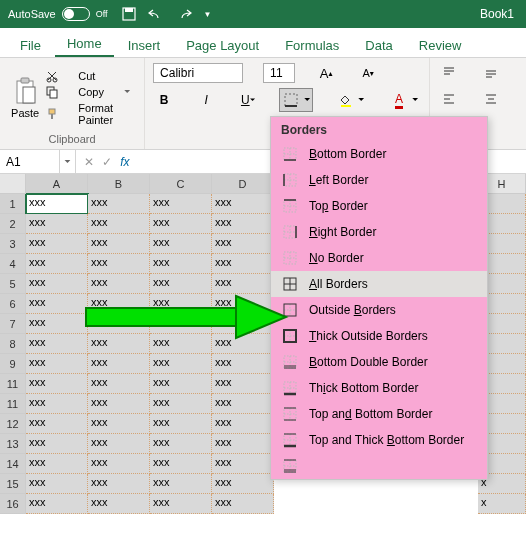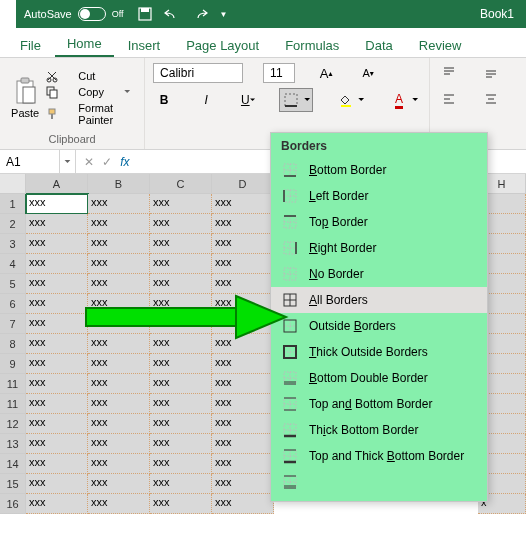--- a/index.html
+++ b/index.html
@@ -1,18 +1,18 @@
 <!DOCTYPE html>
 <html><head>
 <meta charset="utf-8">
 <style>
 * { margin: 0; padding: 0; box-sizing: border-box; font-family: "Segoe UI", sans-serif; }
 body { width: 526px; height: 541px; background: #fff; overflow: hidden; font-size: 12px; position: relative; }
 
-.titlebar { background: #217346; height: 28px; display: flex; align-items: center; padding: 0 8px; color: #fff; margin-left: 16px; }
+.titlebar { background: #217346; height: 28px; display: flex; align-items: center; padding: 0 8px; color: #fff; }
 .autosave { display: flex; align-items: center; gap: 6px; font-size: 11px; }
 .toggle { width: 28px; height: 14px; border: 1px solid #fff; border-radius: 7px; display: flex; align-items: center; padding: 1px; }
 .toggle-knob { width: 10px; height: 10px; background: #fff; border-radius: 50%; }
 .qat { display: flex; gap: 12px; margin-left: 14px; align-items: center; }
 .qat svg { display: block; }
 .book-title { margin-left: auto; font-size: 12px; padding-right: 4px; }
 
 .tabs { background: #fff; height: 30px; display: flex; align-items: flex-end; border-bottom: 1px solid #d4d4d4; padding-left: 8px; gap: 2px; }
 .tab { padding: 6px 12px 4px; font-size: 13px; color: #217346; cursor: pointer; }
 .tab.active { border-bottom: 2px solid #217346; font-weight: 400; }
@@ -49,21 +49,21 @@
 .col-headers { display: flex; margin-left: 26px; }
 .col-h { width: 62px; height: 20px; background: #e6e6e6; border-right: 1px solid #ccc; border-bottom: 1px solid #ccc; display: flex; align-items: center; justify-content: center; font-size: 11px; color: #333; }
 .col-h.sel { background: #d2d2d2; }
 .rows { }
 .row-h { width: 26px; height: 20px; background: #e6e6e6; border-right: 1px solid #ccc; border-bottom: 1px solid #ccc; display: flex; align-items: center; justify-content: center; font-size: 11px; color: #333; float: left; }
 .row-h.sel { background: #d2d2d2; }
 .cell-row { display: flex; height: 20px; }
 .cell { width: 62px; height: 20px; border-right: 1px dotted #d4a373; border-bottom: 1px dotted #d4a373; background: #d9d9d9; font-size: 11px; padding: 2px 3px; color: #000; overflow: hidden; }
 .cell.active { background: #fff; outline: 2px solid #217346; outline-offset: -1px; }
 
-.dropdown { position: absolute; left: 270px; top: 132px; width: 218px; background: #86efac; border: 1px solid #c6c6c6; box-shadow: 2px 2px 8px rgba(0,0,0,0.2); z-index: 100; padding-bottom: 6px; }
+.dropdown { position: absolute; left: 270px; top: 116px; width: 218px; background: #f9a8d4; border: 1px solid #c6c6c6; box-shadow: 2px 2px 8px rgba(0,0,0,0.2); z-index: 100; padding-bottom: 0; }
 .dd-header { font-weight: 600; font-size: 12px; padding: 6px 10px 4px; color: #333; }
 .dd-item { display: flex; align-items: center; gap: 10px; padding: 4px 10px; font-size: 12px; cursor: pointer; }
 .dd-item.highlighted { background: #e1dfdd; }
 .dd-item .icon { width: 18px; height: 18px; display: flex; align-items: center; justify-content: center; }
 .dd-item u { text-decoration: underline; }
 
 .arrow-overlay { position: absolute; left: 86px; top: 296px; z-index: 200; pointer-events: none; }
 
 svg { overflow: visible; }
 </style>
@@ -537,36 +537,36 @@
           </svg>
         </span>
         <span><u>B</u>ottom Double Border</span>
       </div>
       <div class="dd-item">
         <span class="icon">
           <svg width="16" height="16">
             <rect x="2" y="2" width="12" height="12" fill="none" stroke="#bbb" stroke-dasharray="1.5"></rect>
             <line x1="2" y1="8" x2="14" y2="8" stroke="#bbb" stroke-dasharray="1.5"></line>
             <line x1="8" y1="2" x2="8" y2="14" stroke="#bbb" stroke-dasharray="1.5"></line>
+            <line x1="2" y1="14" x2="14" y2="14" stroke="#333" stroke-width="2.5"></line>
+          </svg>
+        </span>
+        <span>Th<u>i</u>ck Bottom Border</span>
+      </div>
+      <div class="dd-item">
+        <span class="icon">
+          <svg width="16" height="16">
+            <rect x="2" y="2" width="12" height="12" fill="none" stroke="#bbb" stroke-dasharray="1.5"></rect>
+            <line x1="2" y1="8" x2="14" y2="8" stroke="#bbb" stroke-dasharray="1.5"></line>
+            <line x1="8" y1="2" x2="8" y2="14" stroke="#bbb" stroke-dasharray="1.5"></line>
             <line x1="2" y1="2" x2="14" y2="2" stroke="#333"></line>
             <line x1="2" y1="14" x2="14" y2="14" stroke="#333"></line>
           </svg>
         </span>
         <span>Top an<u>d</u> Bottom Border</span>
-      </div>
-      <div class="dd-item">
-        <span class="icon">
-          <svg width="16" height="16">
-            <rect x="2" y="2" width="12" height="12" fill="none" stroke="#bbb" stroke-dasharray="1.5"></rect>
-            <line x1="2" y1="8" x2="14" y2="8" stroke="#bbb" stroke-dasharray="1.5"></line>
-            <line x1="8" y1="2" x2="8" y2="14" stroke="#bbb" stroke-dasharray="1.5"></line>
-            <line x1="2" y1="14" x2="14" y2="14" stroke="#333" stroke-width="2.5"></line>
-          </svg>
-        </span>
-        <span>Th<u>i</u>ck Bottom Border</span>
       </div>
       <div class="dd-item">
         <span class="icon">
           <svg width="16" height="16">
             <rect x="2" y="2" width="12" height="12" fill="none" stroke="#bbb" stroke-dasharray="1.5"></rect>
             <line x1="2" y1="8" x2="14" y2="8" stroke="#bbb" stroke-dasharray="1.5"></line>
             <line x1="8" y1="2" x2="8" y2="14" stroke="#bbb" stroke-dasharray="1.5"></line>
             <line x1="2" y1="2" x2="14" y2="2" stroke="#333"></line>
             <line x1="2" y1="14" x2="14" y2="14" stroke="#333" stroke-width="2.5"></line>
           </svg>

